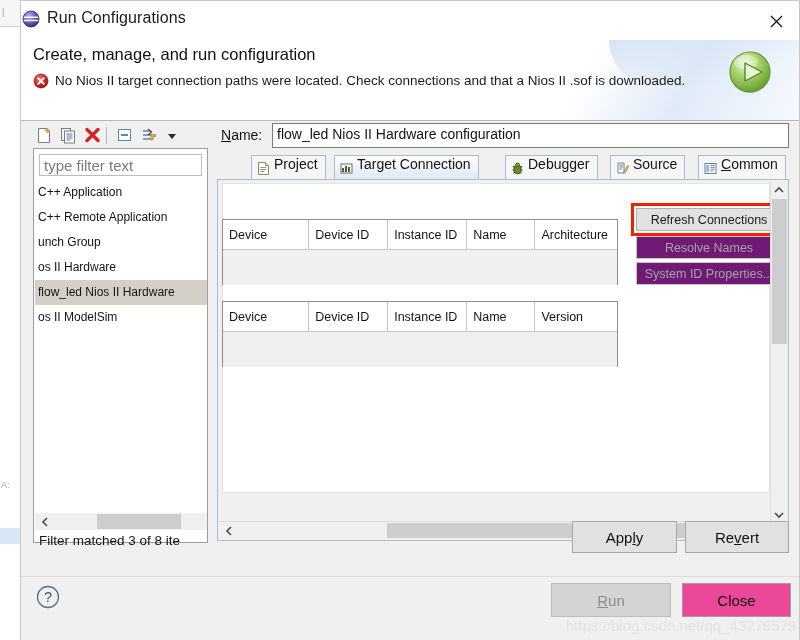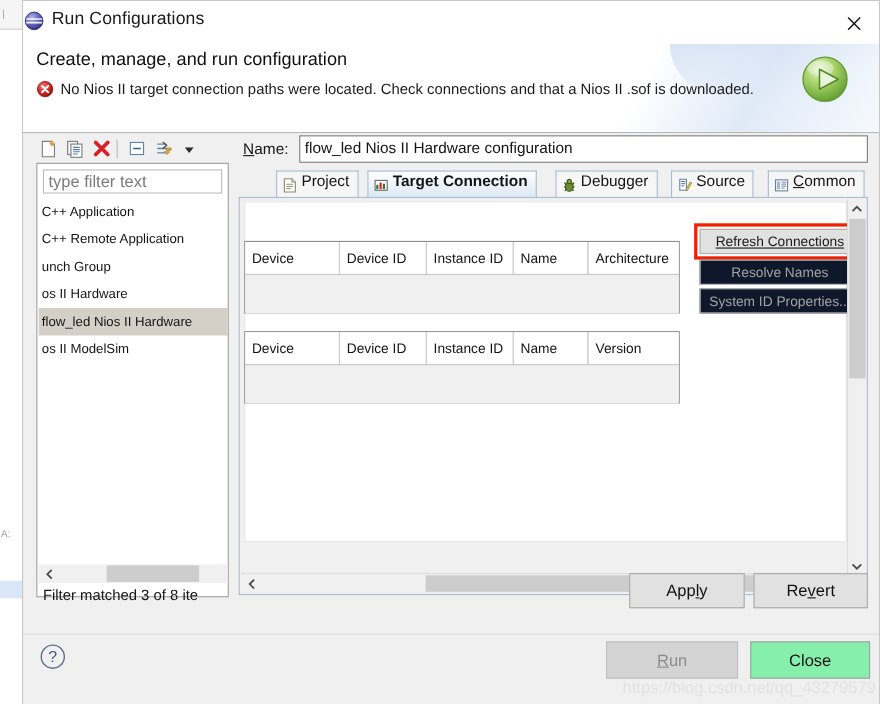--- a/index.html
+++ b/index.html
@@ -67,41 +67,41 @@
   .name-label u{text-decoration:underline;}
   .name-input{position:absolute;left:55px;top:0;width:517px;height:25px;border:1px solid #7a7a7a;background:#ffffff;box-sizing:border-box;
     font-size:14px;color:#141414;padding:2px 0 0 4px;}
 
   
   .tabstrip{position:absolute;left:0;top:32px;width:572px;height:25px;}
   .tab{position:absolute;top:0;height:25px;box-sizing:border-box;display:flex;align-items:flex-start;
     font-size:14px;color:#141414;padding-left:22px;padding-right:7px;white-space:nowrap;
     border-left:1px solid #a9bcd0;border-top:1px solid #a9bcd0;border-right:1px solid #a9bcd0;
     background:#f6f6f6;margin-left:31px;}
-  .tab.active{background:linear-gradient(#ffffff,#dbe7f4);font-weight:700;}
+  .tab.active{background:linear-gradient(#ffffff,#dbe7f4);font-weight:400;}
   .tab .tico{position:absolute;left:4px;top:5px;width:15px;height:15px;}
   .tab u{text-decoration:underline;}
 
   .tab-content{position:absolute;left:0;top:56px;width:572px;height:362px;border:1px solid #a9bcd0;box-sizing:border-box;background:#f0f0f0;}
 
   
   .inner{position:absolute;left:1px;top:1px;width:553px;height:342px;overflow:hidden;}
   .inner-white{position:absolute;left:3px;top:2px;width:548px;height:310px;background:#ffffff;border:1px solid #e4e4e4;box-sizing:border-box;}
 
   .tblbox{position:absolute;border:1px solid #8e8e8e;box-sizing:border-box;background:#f0f0f0;}
   .tbl{width:100%;border-collapse:collapse;table-layout:fixed;}
   .tbl th{height:27px;background:#ffffff;border-right:1px solid #c6c6c6;border-bottom:1px solid #c6c6c6;
     font-weight:400;font-size:12.5px;color:#141414;text-align:left;padding-left:6px;white-space:nowrap;overflow:hidden;}
   .tbl th:last-child{border-right:none;}
   .tbl td{height:33px;background:#f0f0f0;}
 
   .side-btns{position:absolute;}
   .sbtn{position:absolute;width:146px;height:23px;box-sizing:border-box;display:flex;align-items:center;justify-content:center;
     font-size:12.5px;background:#e1e1e1;border:1px solid #aeaeae;color:#1a1a1a;}
-  .sbtn.disabled{color:#a3a3a3;background:#0f172a;border-color:#c6c6c6;}
+  .sbtn.disabled{color:#a3a3a3;background:#701a75;border-color:#c6c6c6;}
   .redbox{position:absolute;border:3px solid #f42100;box-sizing:border-box;}
 
   .elf-field{position:absolute;left:3px;top:200px;width:396px;height:20px;border:1px solid #9d9d9d;background:#f0f0f0;box-sizing:border-box;
     font-size:12px;color:#1a1a1a;line-height:19px;padding-left:4px;white-space:nowrap;overflow:hidden;}
 
   
   .vscroll{position:absolute;right:1px;top:1px;width:16px;height:342px;background:#f0f0f0;border-left:1px solid #dcdcdc;}
   .vscroll .vup{position:absolute;left:0;top:0;width:16px;height:17px;display:flex;align-items:center;justify-content:center;}
   .vscroll .vdn{position:absolute;left:0;bottom:0;width:16px;height:17px;display:flex;align-items:center;justify-content:center;}
   .vscroll .vthumb{position:absolute;left:1px;top:18px;width:15px;height:145px;background:#cdcdcd;}
@@ -117,21 +117,21 @@
   .btn{box-sizing:border-box;display:flex;align-items:center;justify-content:center;
     background:#e1e1e1;border:1px solid #a8a8a8;font-size:15px;color:#111;}
   .btn u{text-decoration:underline;}
   .btn-apply{position:absolute;left:355px;top:0;width:105px;height:32px;}
   .btn-revert{position:absolute;left:468px;top:0;width:104px;height:32px;}
 
   
   .footer{position:absolute;left:0;top:575px;width:778px;height:64px;background:#f0f0f0;border-top:1px solid #dcdcdc;}
   .help-btn{position:absolute;left:14px;top:7px;width:26px;height:26px;}
   .btn-run{position:absolute;left:530px;top:6px;width:120px;height:34px;background:#d4d4d4;border:1px solid #bdbdbd;color:#8c8c8c;}
-  .btn-close{position:absolute;left:661px;top:6px;width:109px;height:34px;background:#86efac;border:1px solid #a0a0a0;color:#111;}
+  .btn-close{position:absolute;left:661px;top:6px;width:109px;height:34px;background:#ec4899;border:1px solid #a0a0a0;color:#111;}
   .watermark{position:absolute;left:545px;top:40px;font-size:15px;color:#e2e2e2;white-space:nowrap;font-family:"Liberation Sans",sans-serif;}
 </style>
 </head>
 <body>
 
 <div id="root">
 
   <div class="bg-strip">
     <div class="bgbox bg1"></div>
     <div class="bgtxt" style="top:7px;left:2px;">|</div>
@@ -374,21 +374,21 @@
                   <tr>
                       <td colspan="5"></td>
                     </tr>
                 </tbody>
               </table>
             </div>
 
 
             <div class="side-btns">
               <div class="redbox" style="left:412px;top:22px;width:156px;height:33px;"></div>
-              <div class="sbtn" style="left:417px;top:27px;text-decoration:underline;">Refresh Connections</div>
+              <div class="sbtn" style="left:417px;top:27px;">Refresh Connections</div>
               <div class="sbtn disabled" style="left:417px;top:55px;">Resolve Names</div>
               <div class="sbtn disabled" style="left:417px;top:81px;">System ID Properties...</div>
             </div>
           </div>
 
           <div class="vscroll">
             <span class="vup">
               <svg width="10" height="8" viewBox="0 0 10 8">
                   <path d="M1 6 L5 2 L9 6" fill="none" stroke="#4a4a4a" stroke-width="1.6"></path>
                 </svg>

